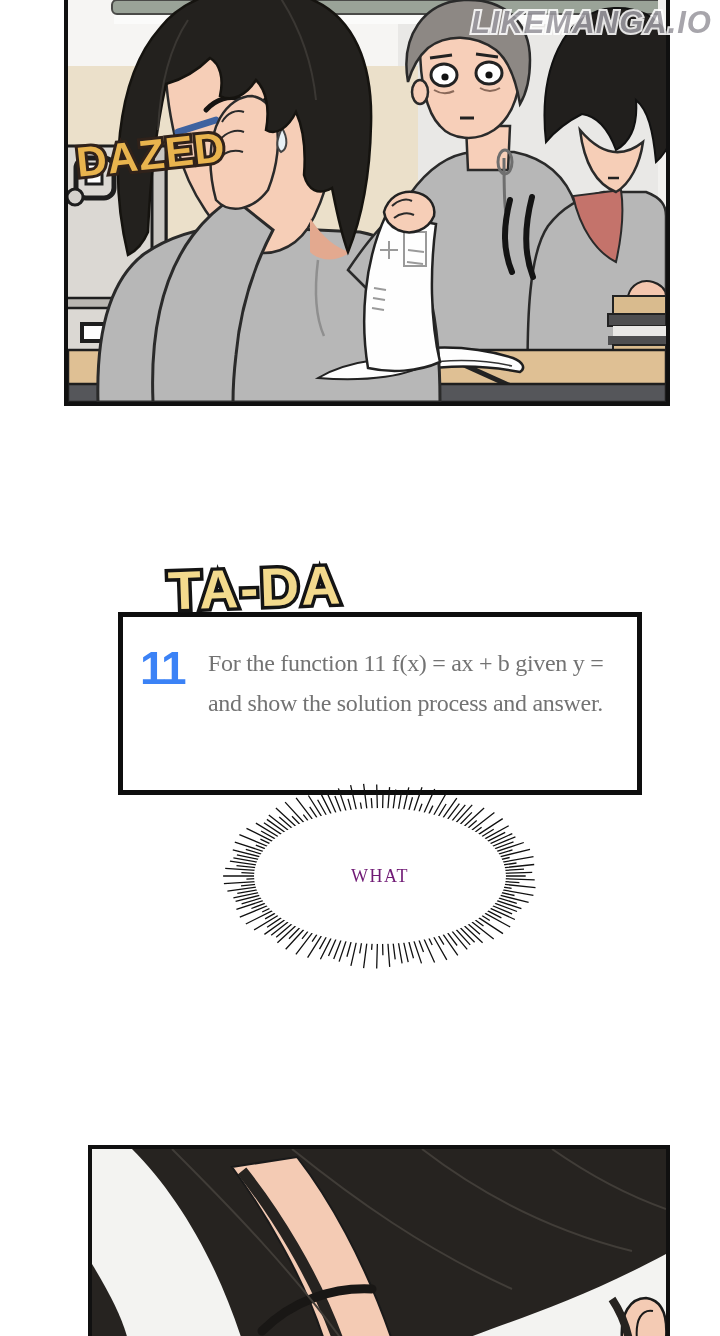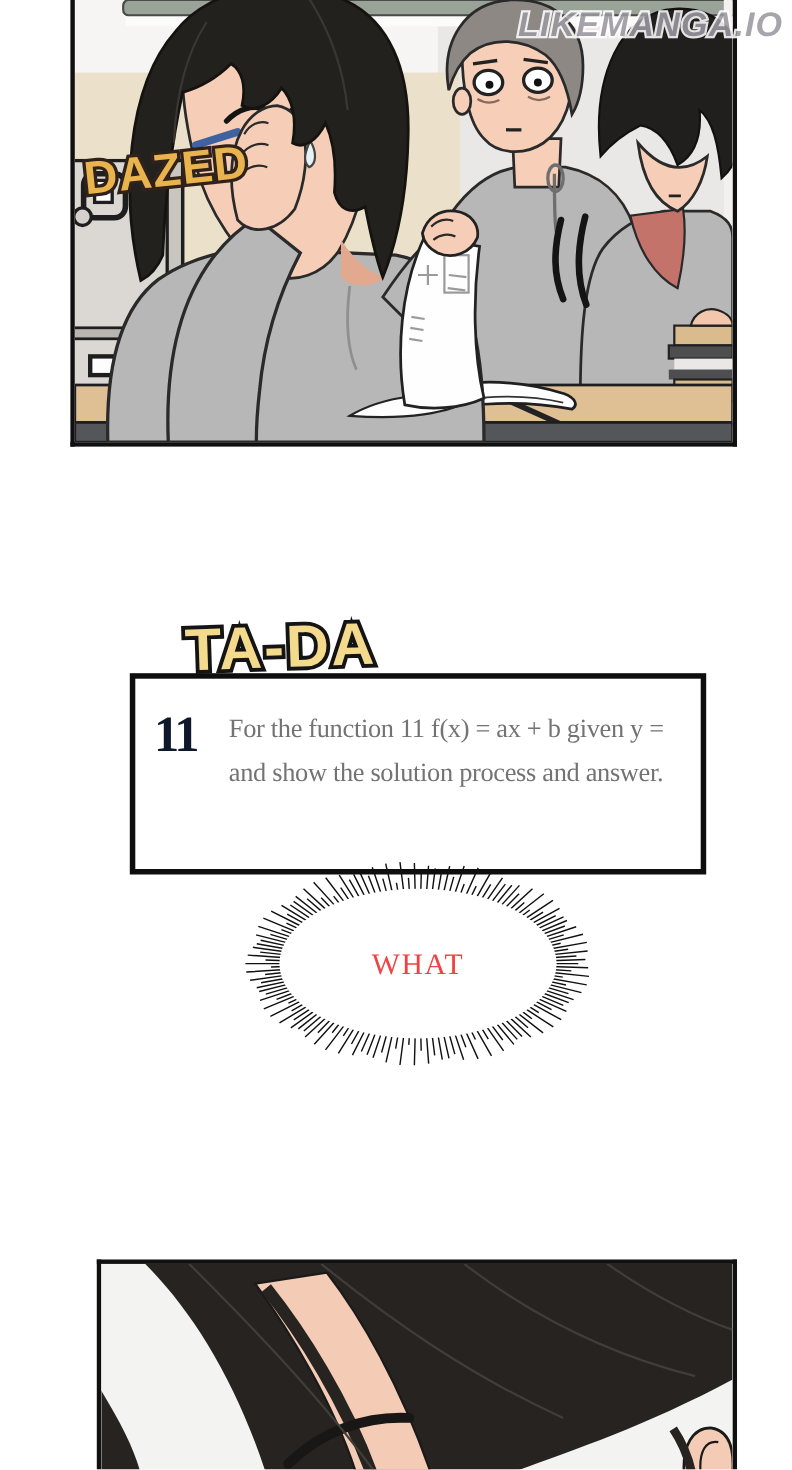--- a/index.html
+++ b/index.html
@@ -26,22 +26,22 @@
                   letter-spacing:-2px;font-family:"Liberation Sans",sans-serif;}
   .problem-lines{padding:26px 0 0 10px;font-family:"Liberation Serif",serif;
                  font-size:24px;line-height:40px;letter-spacing:-0.3px;color:#737373;
                  white-space:nowrap;}
 
   
   .bubble{position:absolute;left:212px;top:766px;width:336px;height:220px;z-index:2;}
   .bubble svg{position:absolute;left:0;top:0;}
   .bubble-text{position:absolute;left:0;top:0;width:336px;height:220px;display:flex;
                flex-direction:column;align-items:center;justify-content:center;
-               font-family:"Liberation Serif",serif;font-size:27px;letter-spacing:1.5px;
-               color:#ef4444;text-align:center;}
+               font-family:"Liberation Serif",serif;font-size:18px;letter-spacing:1.5px;
+               color:#701a75;text-align:center;}
   .bubble-text div{line-height:36px;}
 
   
   .panel-bottom{position:absolute;left:88px;top:1145px;width:574px;height:191px;
                 border:4px solid #101010;border-bottom:none;background:#F3F3F1;overflow:hidden;}
   .panel-bottom svg{display:block;}
 </style>
 </head>
 <body>
 
@@ -162,21 +162,21 @@
 
   <svg class="sfx-svg sfx-dazed" width="200" height="80">
     <text class="sfx-text" x="16" y="54" font-size="42" letter-spacing="1" stroke="#30221a" stroke-width="6" paint-order="stroke" transform="rotate(-6 100 40)" fill="#E9B44E">DAZED</text>
   </svg>
 
   <svg class="sfx-svg sfx-tada" width="240" height="76" style="z-index:3;">
     <text class="sfx-text" x="20" y="58" font-size="54" letter-spacing="2" stroke="#141414" stroke-width="7" paint-order="stroke" transform="rotate(-2 120 38)" fill="#F3DA8D">TA-DA</text>
   </svg>
 
   <div class="problem-box">
-    <div class="problem-number" style="color: #0f172a; font-family: Liberation Serif, serif;">11</div>
+    <div class="problem-number" style="color: #3b82f6;">11</div>
     <div class="problem-lines">
       <div>For the function 11 f(x) = ax + b given y =</div>
       <div>and show the solution process and answer.</div>
     </div>
   </div>
 
   <div class="bubble">
     <svg id="burst-svg" width="336" height="220">
         <path d="M289.0,110.0L313.7,110.0M288.9,112.6L322.7,113.8M288.6,115.3L307.4,116.6M288.0,117.9L323.5,121.6M287.3,120.5L299.6,122.3M286.4,123.1L321.4,129.3M285.2,125.7L302.5,129.5M283.8,128.2L316.6,136.4M282.3,130.7L304.8,137.3M280.5,133.2L309.4,142.7M278.5,135.6L305.0,145.5M276.4,138.0L300.1,147.9M274.0,140.4L302.9,153.5M271.5,142.6L289.4,151.8M268.8,144.9L298.2,161.0M265.9,147.0L277.8,154.5M262.8,149.1L291.0,167.6M259.6,151.2L271.5,160.1M256.2,153.1L281.7,173.0M252.7,155.0L268.0,168.3M249.0,156.8L270.6,176.8M245.1,158.5L262.6,176.2M241.2,160.2L258.2,178.9M237.1,161.7L255.2,183.4M232.8,163.2L245.1,179.5M228.5,164.6L245.8,189.4M224.1,165.8L231.9,178.7M219.5,167.0L234.8,193.9M214.9,168.1L220.2,179.0M210.2,169.0L222.6,196.6M205.4,169.9L211.5,186.0M200.5,170.7L209.5,197.4M195.6,171.3L201.5,192.3M190.7,171.9L196.2,196.2M185.7,172.3L190.1,197.4M180.6,172.7L183.2,193.4M175.6,172.9L177.7,200.9M170.5,173.0L170.9,189.2M165.5,173.0L164.7,202.5M160.4,172.9L159.6,183.9M155.4,172.7L151.6,202.2M150.3,172.3L147.7,187.4M145.3,171.9L138.9,199.8M140.4,171.3L134.9,190.8M135.5,170.7L127.1,195.6M130.6,169.9L121.7,192.9M125.8,169.0L116.5,189.9M121.1,168.1L108.4,193.2M116.5,167.0L107.5,183.1M111.9,165.8L95.6,191.7M107.5,164.6L100.1,175.7M103.2,163.2L83.9,188.4M98.9,161.7L90.0,172.8M94.8,160.2L73.7,183.3M90.9,158.5L77.0,172.8M87.0,156.8L65.4,176.8M83.3,155.0L64.2,171.3M79.8,153.1L59.2,169.3M76.4,151.2L52.4,168.4M73.2,149.1L55.1,161.2M70.1,147.0L42.1,163.9M67.2,144.9L53.1,152.9M64.5,142.6L33.8,158.0M62.0,140.4L50.2,146.0M59.6,138.0L27.8,151.1M57.5,135.6L39.4,142.5M55.5,133.2L24.4,143.4M53.7,130.7L29.6,137.8M52.2,128.2L23.6,135.4M50.8,125.7L21.4,131.9M49.6,123.1L25.3,127.4M48.7,120.5L15.4,125.2M48.0,117.9L29.0,119.9M47.4,115.3L11.9,117.7M47.1,112.6L34.4,113.1M47.0,110.0L11.1,110.0M47.1,107.4L29.4,106.7M47.4,104.7L13.2,102.3M48.0,102.1L24.5,99.6M48.7,99.5L17.9,95.2M49.6,96.9L21.4,91.9M50.8,94.3L24.9,88.8M52.2,91.8L20.8,83.9M53.7,89.3L33.8,83.4M55.5,86.8L22.8,76.1M57.5,84.4L43.8,79.1M59.6,82.0L27.4,68.7M62.0,79.6L48.4,73.2M64.5,77.4L34.5,62.3M67.2,75.1L49.1,65.0M70.1,73.0L43.9,57.1M73.2,70.9L51.9,56.7M76.4,68.8L54.9,53.4M79.8,66.9L56.8,48.9M83.3,65.0L67.2,51.1M87.0,63.2L63.9,41.9M90.9,61.5L80.0,50.2M94.8,59.8L73.1,36.1M98.9,58.3L91.3,48.7M103.2,56.8L84.1,31.9M107.5,55.4L97.7,40.9M111.9,54.2L96.4,29.5M116.5,53.0L105.6,33.7M121.1,51.9L109.5,28.9M125.8,51.0L115.3,27.3M130.6,50.1L122.9,30.1M135.5,49.3L126.4,22.4M140.4,48.7L136.0,32.8M145.3,48.1L138.6,19.1M150.3,47.7L148.4,36.5M155.4,47.3L151.6,17.8M160.4,47.1L159.3,32.1M165.5,47.0L164.7,18.5M170.5,47.0L171.0,27.2M175.6,47.1L177.6,21.1M180.6,47.3L183.7,23.5M185.7,47.7L189.6,25.5M190.7,48.1L196.8,21.4M195.6,48.7L200.5,31.2M200.5,49.3L210.0,21.2M205.4,50.1L210.0,37.7M210.2,51.0L222.7,23.0M214.9,51.9L220.9,39.6M219.5,53.0L234.5,26.7M224.1,54.2L234.1,38.0M228.5,55.4L244.8,32.1M232.8,56.8L247.4,37.7M237.1,58.3L253.3,38.8M241.2,59.8L260.2,38.9M245.1,61.5L259.9,46.4M249.0,63.2L272.1,41.9M252.7,65.0L264.7,54.5M256.2,66.9L282.4,46.5M259.6,68.8L269.6,61.3M262.8,70.9L290.7,52.6M265.9,73.0L281.7,63.2M268.8,75.1L296.7,59.7M271.5,77.4L293.2,66.3M274.0,79.6L300.3,67.6M276.4,82.0L303.4,70.8M278.5,84.4L301.5,75.8M280.5,86.8L311.8,76.5M282.3,89.3L300.5,83.9M283.8,91.8L318.0,83.3M285.2,94.3L297.7,91.5M286.4,96.9L321.5,90.7M287.3,99.5L304.5,97.0M288.0,102.1L322.2,98.5M288.6,104.7L312.0,103.1M288.9,107.4L320.2,106.3" stroke="#111" stroke-width="1.3" fill="none"></path>
         <ellipse cx="168" cy="110" rx="126" ry="68" fill="#fff"></ellipse>

